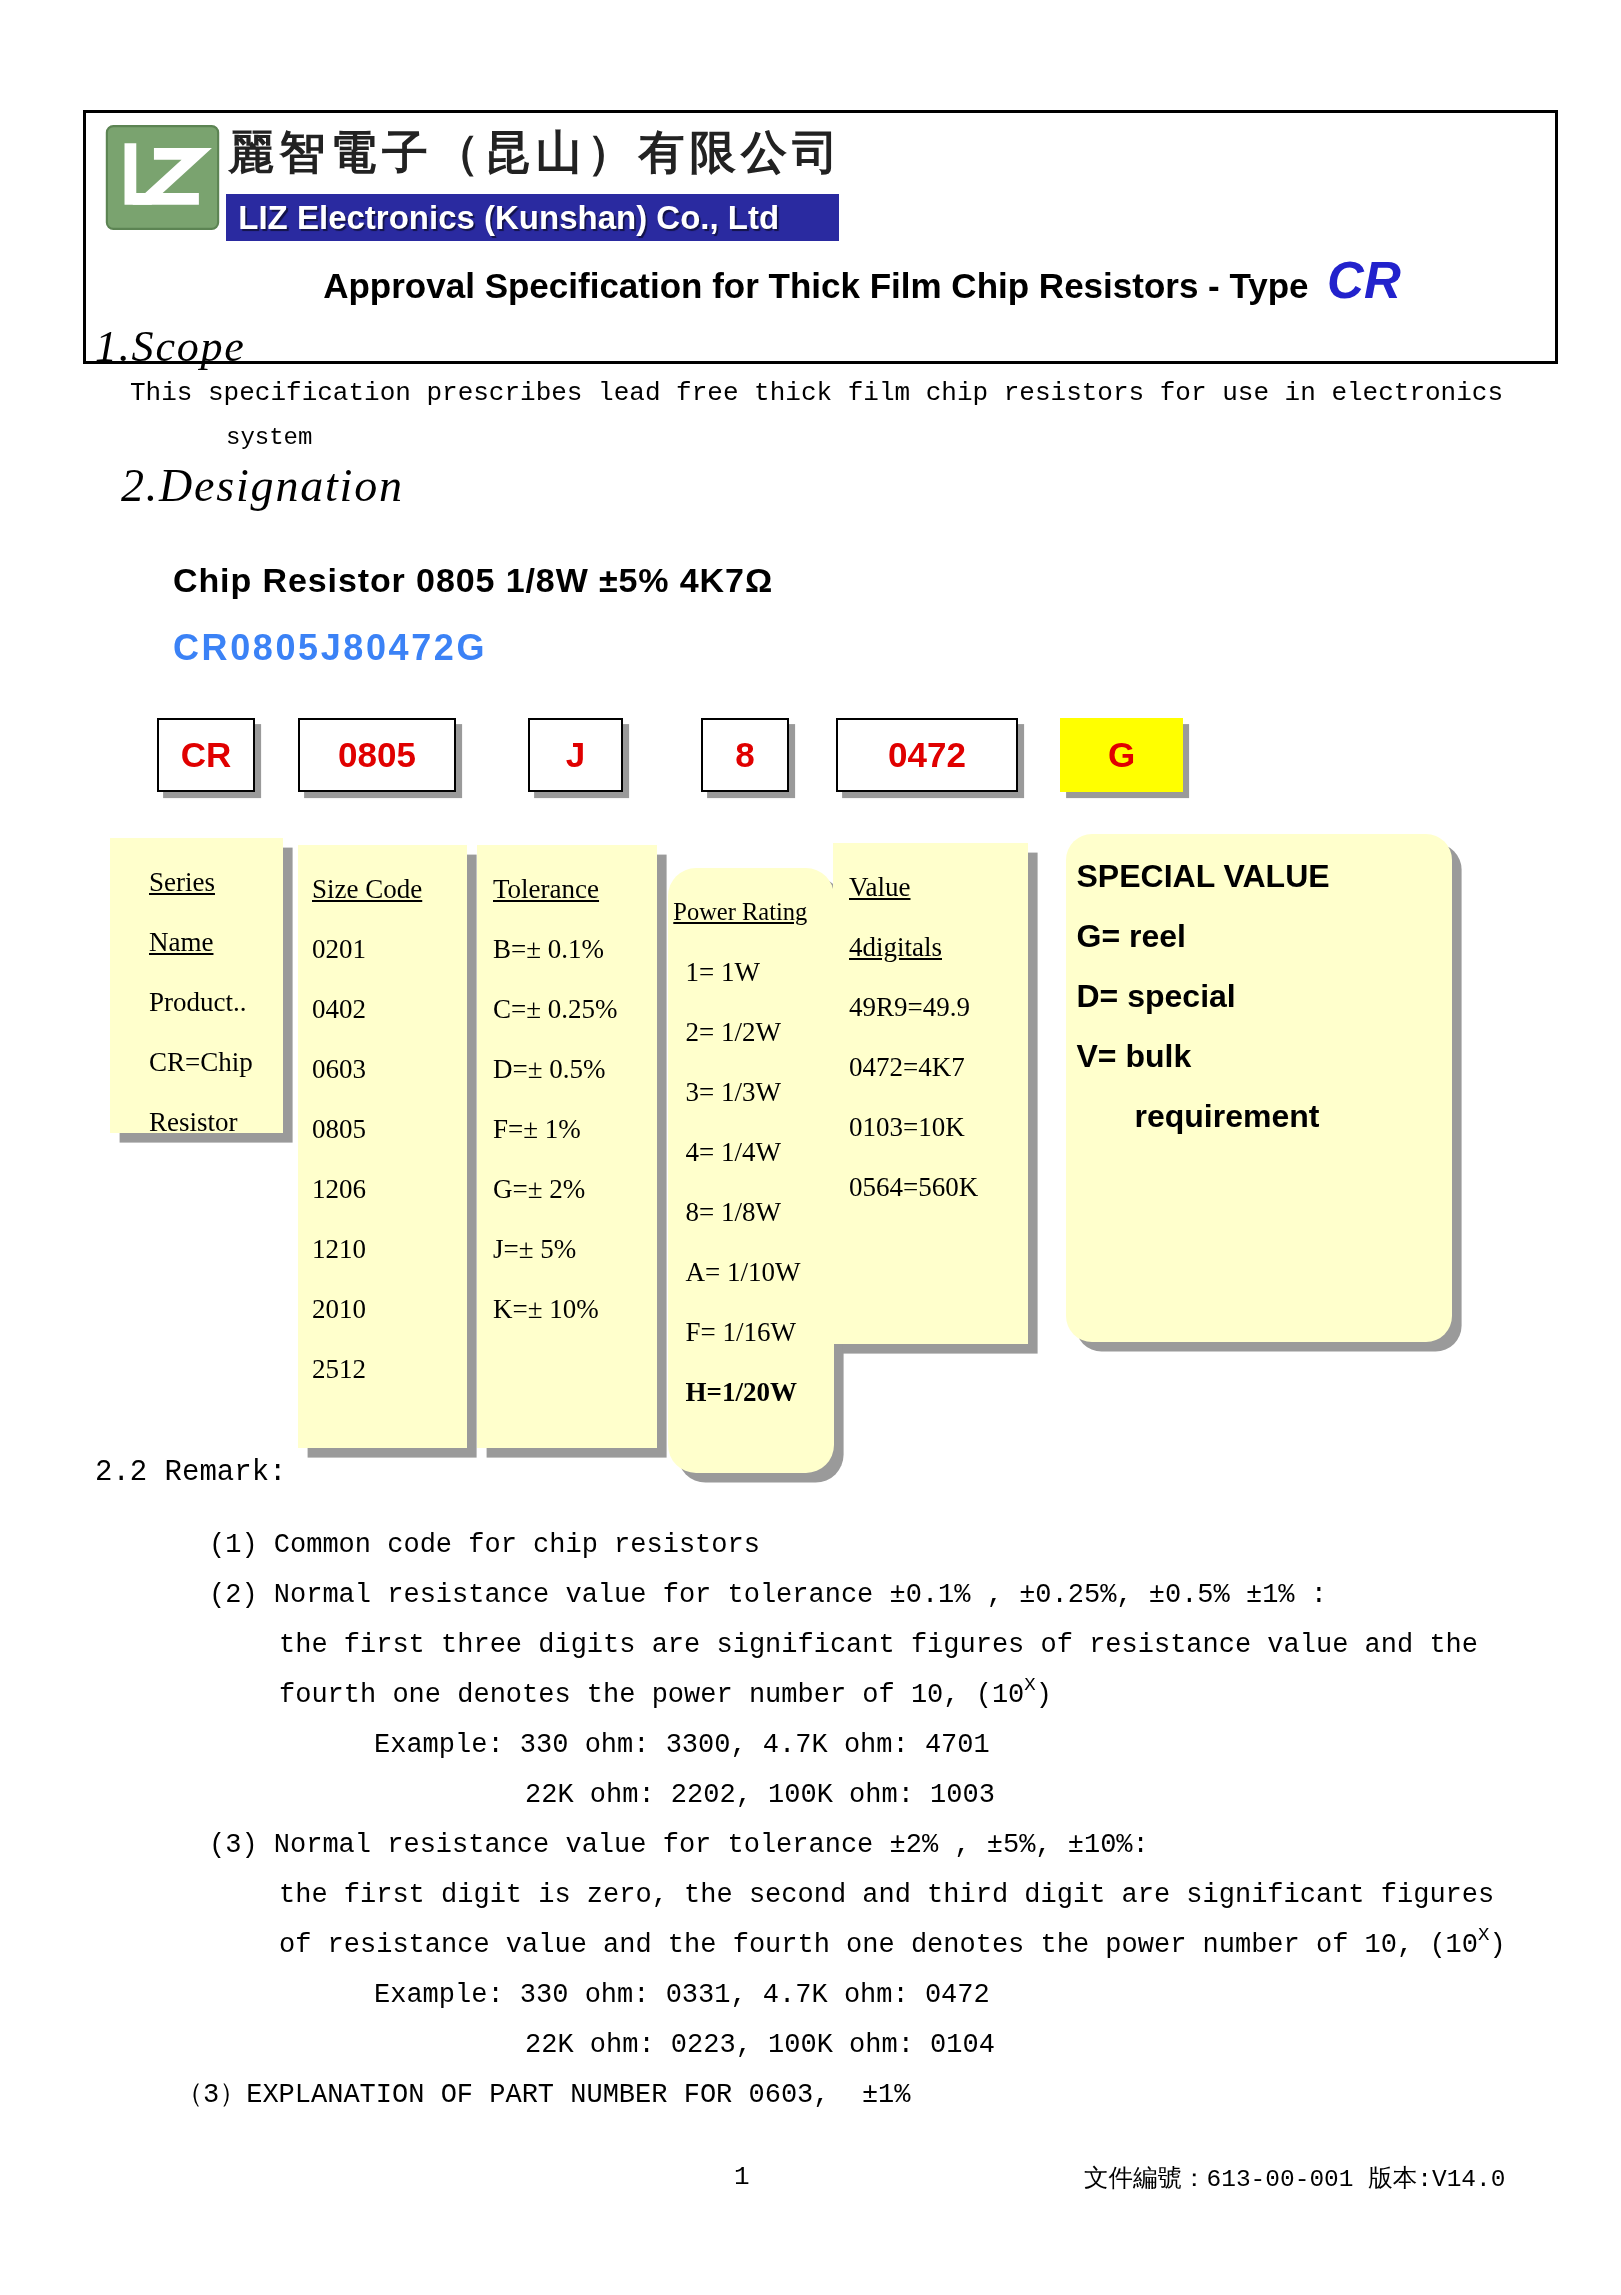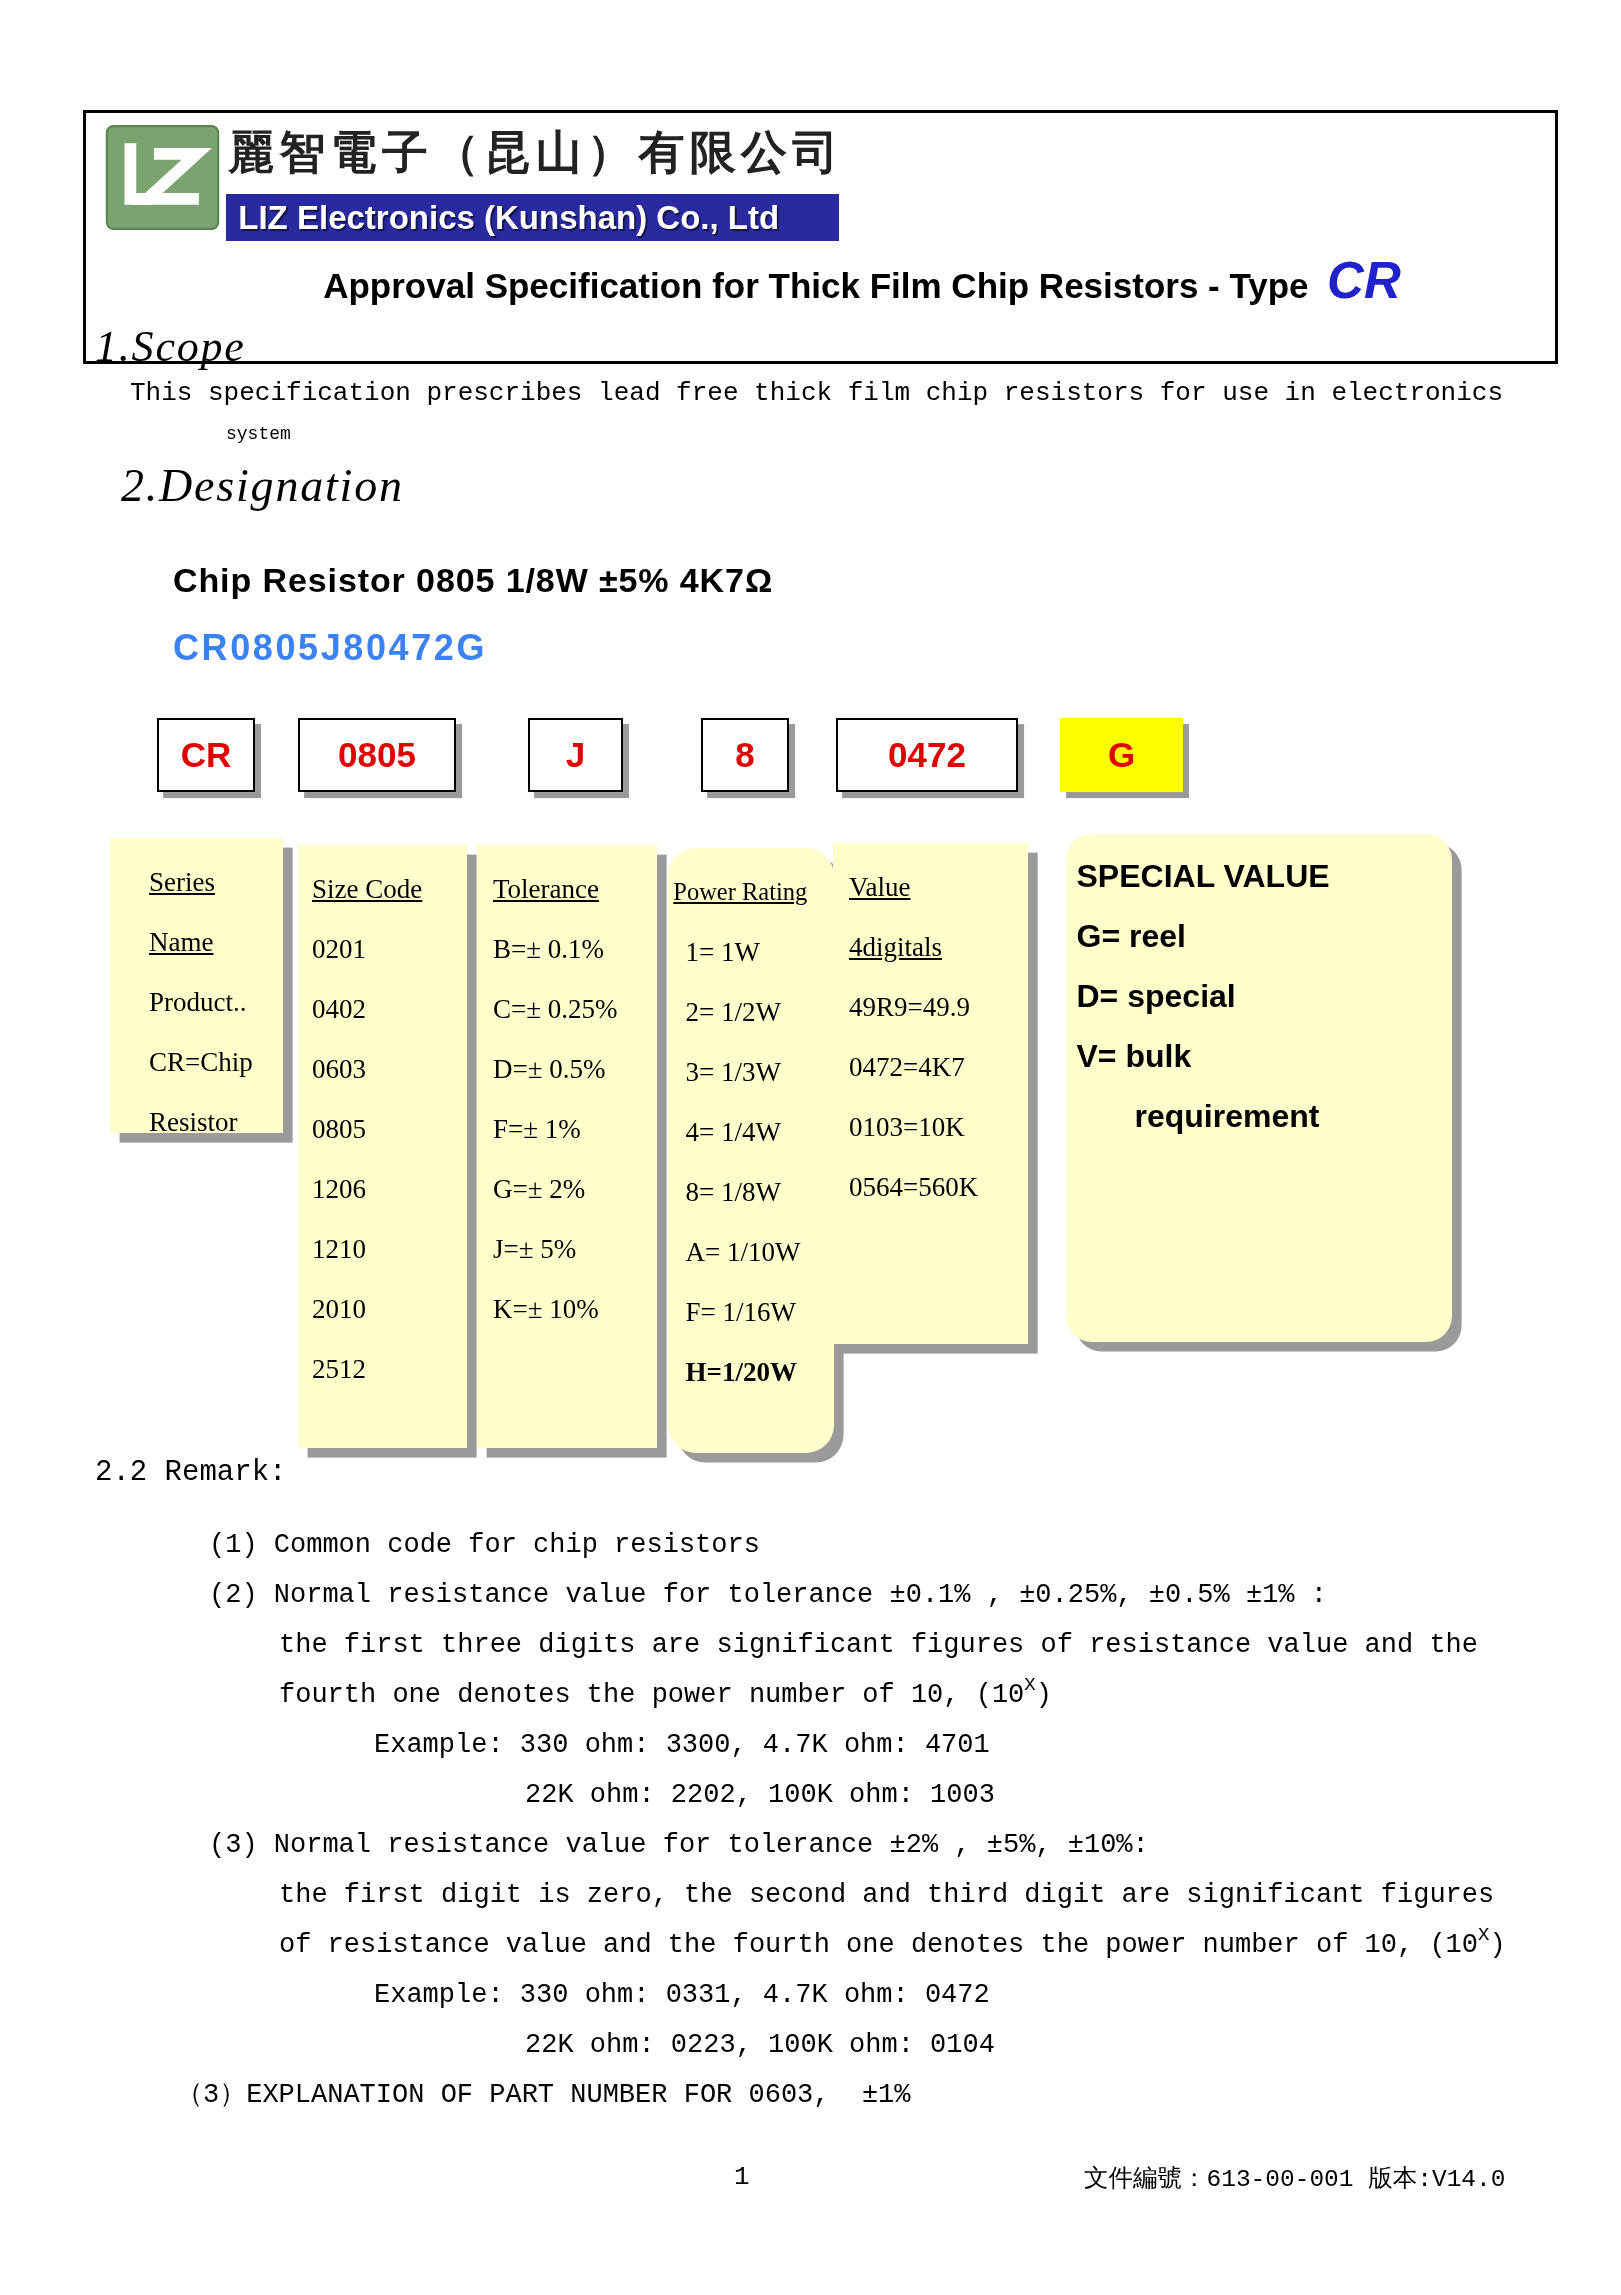--- a/index.html
+++ b/index.html
@@ -32,21 +32,21 @@
     position:absolute; left:88px; top:138px; width:1376px; text-align:center;
     font-size:35px; font-weight:bold; white-space:nowrap;
   }
   .doc-title-type {
     color:#2222CC; font-style:italic; font-size:51px; font-weight:bold; margin-left:8.8px;
   }
 
   
   .scope-heading { position:absolute; left:95px; top:321px; font-size:44px; letter-spacing:1.8px; }
   .scope-line1 { position:absolute; left:130px; top:378px; font-size:26px; white-space:pre; }
-  .scope-line2 { position:absolute; left:226px; top:424px; font-size:18px; white-space:pre; }
+  .scope-line2 { position:absolute; left:226px; top:424px; font-size:24px; white-space:pre; }
   .desig-heading { position:absolute; left:121px; top:459px; font-size:46px; letter-spacing:1.8px; }
   .example-title { position:absolute; left:173px; top:561px; font-size:34px; font-weight:bold; letter-spacing:0.9px; }
   .part-number { position:absolute; left:173px; top:627px; font-size:36px; font-weight:bold; color:#3b82f6; letter-spacing:2.6px; }
 
   
   .code-box {
     position:absolute; top:718px; height:74px; background:#fff;
     border:2.6px solid #000; box-shadow:6.1px 6.1px 0 #9a9a9a;
     display:flex; align-items:center; justify-content:center;
     color:#E00000; font-weight:bold; font-size:35px;
@@ -61,21 +61,21 @@
   
   .panel {
     position:absolute; background:#FFFFCC; box-shadow:9.6px 9.6px 0 #9a9a9a;
     font-family:"Liberation Serif","DejaVu Serif", serif;
     font-size:27px; line-height:60px;
   }
   .panel .u { text-decoration:underline; }
   .panel-series    { left:110px;  top:838px; width:173px; height:295px; padding:14px 0 0 39px; }
   .panel-size      { left:298px;  top:845px; width:169px; height:603px; padding:14px 0 0 14px; }
   .panel-tolerance { left:477px;  top:845px; width:180px; height:603px; padding:14px 0 0 16px; }
-  .panel-power     { left:668px;  top:848px; width:166px; height:605px; padding:14px 0 0 5.3px;border-radius:28px; }
+  .panel-power     { left:668px;  top:868px; width:166px; height:605px; padding:14px 0 0 5.3px;border-radius:28px; }
   .panel-power .ph { font-size:24.5px; }
   .panel-power .pi { padding-left:12.3px; }
   .panel-value     { left:833px;  top:843px; width:195px; height:501px; padding:14px 0 0 16px; }
   .panel-special {
     left:1066px; top:834px; width:386px; height:508px; padding:12.3px 0 0 10.5px;
     font-family:Liberation Sans, sans-serif; font-weight:bold; font-size:32px; line-height:60px;border-radius:26px;
   }
   .panel-special .cont { padding-left:58px; }
   .pi.bold { font-weight:bold; }
 

